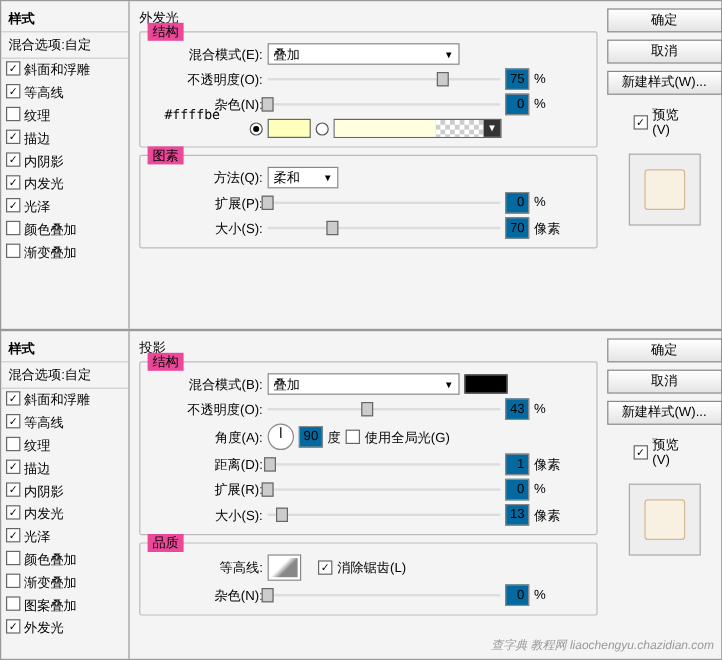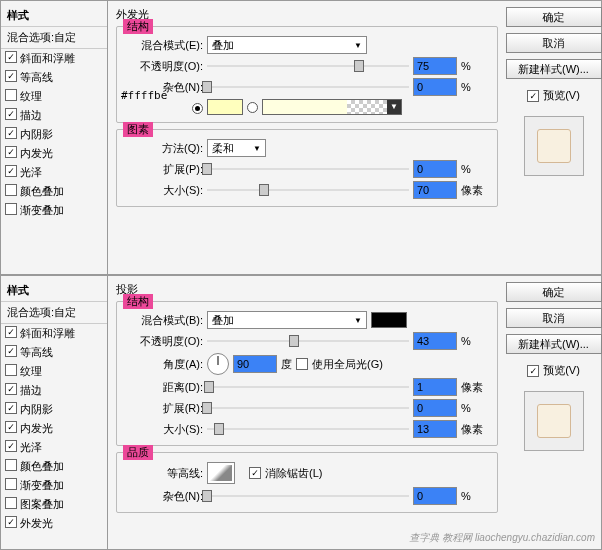--- a/index.html
+++ b/index.html
@@ -9,27 +9,27 @@
 .side-hdr{padding:3px 6px;border-bottom:1px solid #ccc;font-weight:bold}
 .side-sub{padding:3px 6px;border-bottom:1px solid #ccc}
 .side-item{padding:2px 4px;display:flex;gap:3px}
 .side-item.indent{}
 .cb{width:12px;height:12px;border:1px solid #666;background:#fff;display:inline-flex;align-items:center;justify-content:center;font-size:9px}
 .cb.on::after{content:"✓";color:#000}
 .main{flex:1;padding:4px 8px;overflow:hidden}
 .title{padding:2px 0 4px 0}
 .grp{border:1px solid #bbb;border-radius:2px;padding:6px 8px 4px 8px;margin-bottom:6px;position:relative}
 .grp-title{position:absolute;top:-8px;left:6px;background:#ec4899;padding:0 4px}
-.row{display:flex;align-items:center;margin:3px 0;gap:4px}
+.row{display:flex;align-items:center;margin:3px 16px;gap:4px}
 .lbl{width:78px;text-align:right}
 .sel{border:1px solid #888;background:#fff;height:18px;padding:0 4px;display:flex;align-items:center;justify-content:space-between}
 .sel .arr{font-size:8px}
 .slider{flex:1;height:14px;position:relative;background:linear-gradient(#ddd,#ddd) 0 6px/100% 2px no-repeat}
 .slider .thumb{position:absolute;top:1px;width:10px;height:12px;background:#ccc;border:1px solid #666;transform:translateX(-50%)}
-.num{width:44px;height:18px;border:1px solid #888;background:#3b82f6;padding:0 3px;line-height:16px}
+.num{width:20px;height:18px;border:1px solid #888;background:#0369a1;text-align:right;padding:0 3px;line-height:16px}
 .unit{width:28px}
 .swatch{width:36px;height:16px;border:1px solid #666}
 .radio{width:11px;height:11px;border:1px solid #555;border-radius:50%;background:#fff;display:inline-flex;align-items:center;justify-content:center}
 .radio.on::after{content:"";width:5px;height:5px;background:#000;border-radius:50%}
 .grad{width:140px;height:16px;border:1px solid #666;display:flex}
 .grad .g1{flex:1;background:linear-gradient(90deg,#ffffe0,#ffffe0)}
 .grad .g2{width:40px;background:repeating-conic-gradient(#ccc 0 25%,#fff 0 50%) 0 0/8px 8px}
 .grad .ga{width:14px;background:#333;color:#fff;text-align:center;font-size:8px;line-height:14px}
 .right{width:95px;padding:6px 6px 0 6px;display:flex;flex-direction:column;gap:6px;align-items:center}
 .btn{width:96px;height:20px;border:1px solid #888;background:linear-gradient(#fff,#e4e4e4);text-align:center;line-height:18px}

